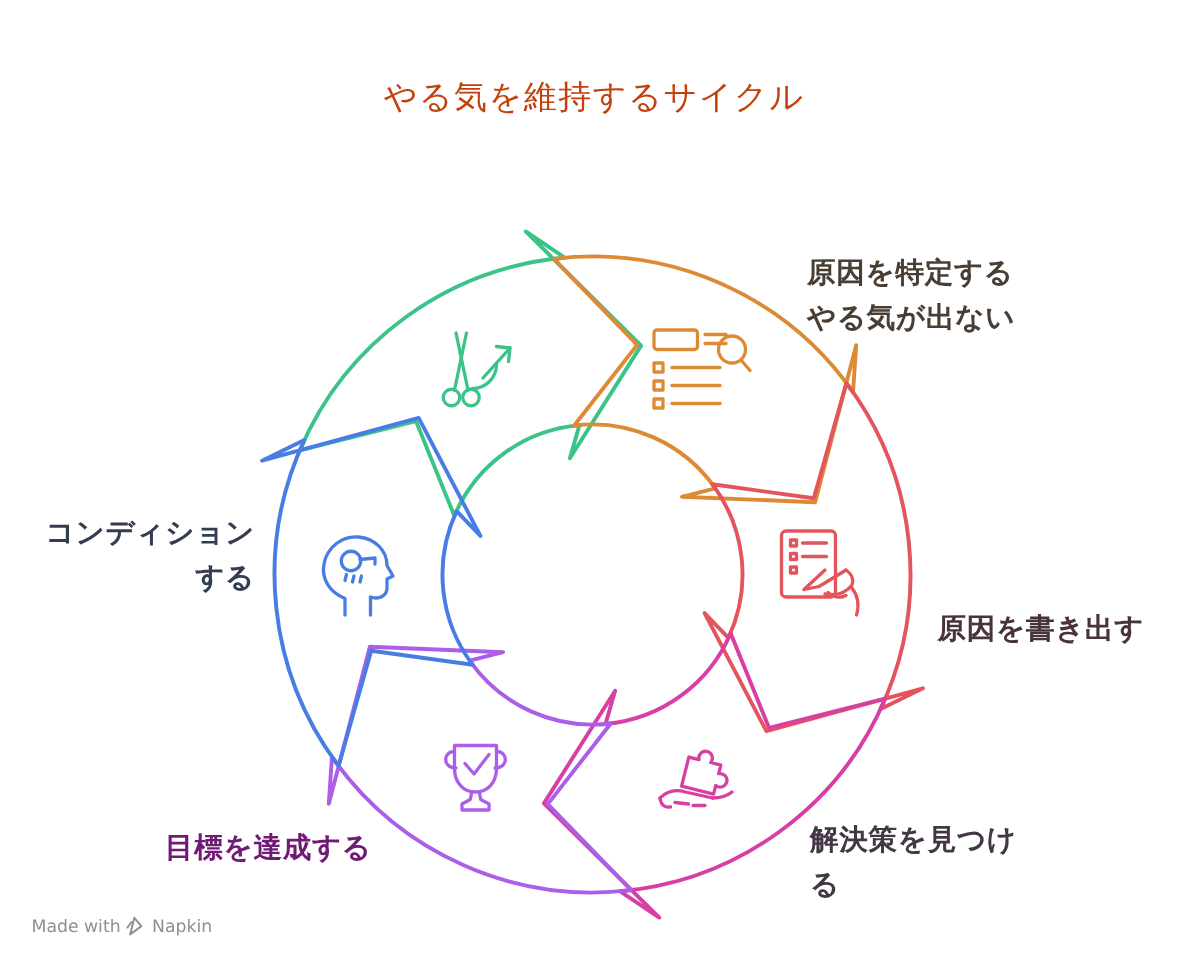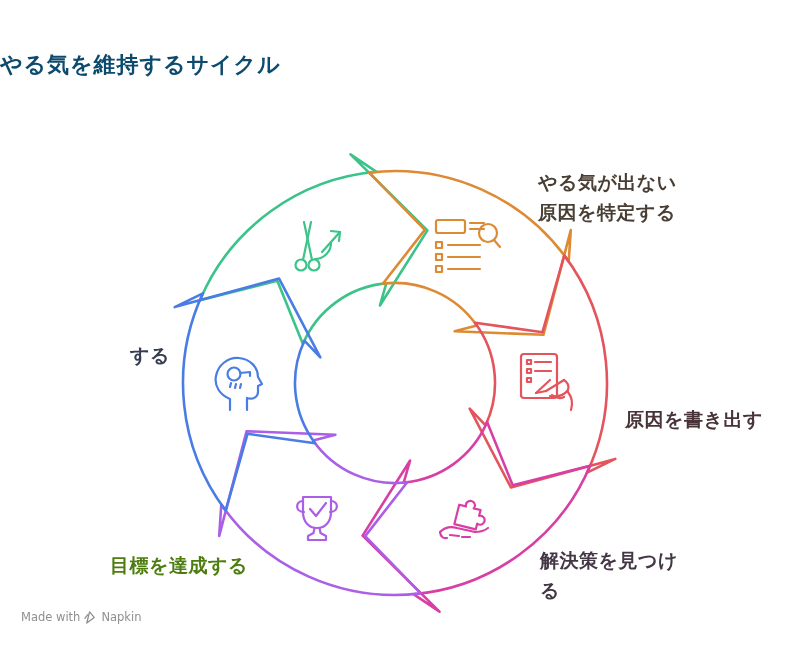--- a/index.html
+++ b/index.html
@@ -1,19 +1,19 @@
 <!DOCTYPE html>
 <html><head>
 <meta charset="utf-8">
 <style>
   html,body{margin:0;padding:0;background:#ffffff;}
   .page{position:relative;width:792px;height:653px;background:#ffffff;overflow:hidden;
         font-family:"DejaVu Sans","Liberation Sans",sans-serif;}
-  .title{position:absolute;left:0;right:0;top:50px;
-         font-size:22px;font-weight:bold;color:#0c4a6e;letter-spacing:1px;}
+  .title{position:absolute;left:0;right:0;top:50px;text-align:center;
+         font-size:22px;font-weight:normal;color:#c2410c;letter-spacing:1px;}
   .diagram-svg{position:absolute;left:0;top:0;}
   .step-label{position:absolute;font-size:19px;line-height:30px;font-weight:600;letter-spacing:.5px;}
   .step-label.align-right{text-align:right;}
   .watermark{position:absolute;left:21px;top:609px;display:flex;align-items:center;gap:4px;
              color:#8f8f8f;font-size:11.5px;font-weight:500;}
   .watermark svg{display:block;}
 </style>
 </head>
 <body>
 
@@ -90,38 +90,39 @@
     <g transform="translate(237,382)" fill="none" stroke-width="2.2" stroke-linecap="round" stroke-linejoin="round" stroke="#4a7de4">
       <path d="M -7,28 L -7,17 C -17,13 -23,4 -21,-6 C -19,-17 -9,-25 2,-24 C 13,-23 21,-15 21,-5 L 25,2 L 21,4 L 21,10 C 21,15 16,18 10,16 L 10,28"></path>
       <circle cx="-3" cy="-8" r="6.5"></circle>
       <path d="M 3,-9 L 13,-10 L 13,-6"></path>
       <path d="M -6,1 L -7,5 M -1,2 L -2,6 M 4,2 L 3,6"></path>
     </g>
   </svg>
 
 
   <div class="step-label" style="left: 538px; top: 167px; width: 170px; color: rgb(73, 62, 51);">
+    <div>原因を特定する</div>
     <div>やる気が出ない</div>
-    <div>原因を特定する</div>
   </div>
 
   <div class="step-label" style="left: 625px; top: 369px; width: 160px; color: rgb(72, 51, 56); margin-top: 35px;">
     <div>原因を書き出す</div>
   </div>
 
   <div class="step-label" style="left: 540px; top: 545px; width: 170px; color: rgb(67, 54, 69);">
     <div>解決策を見つけ</div>
     <div>る</div>
   </div>
 
-  <div class="step-label" style="left: 110px; top: 550px; width: 160px; color: #4d7c0f;">
+  <div class="step-label" style="left: 110px; top: 550px; width: 160px; color: #701a75;">
     <div>目標を達成する</div>
   </div>
 
   <div class="step-label align-right" style="left: 26px; top: 340px; width: 144px; color: rgb(51, 60, 80);">
+    <div>コンディション</div>
     <div>する</div>
   </div>
 
   <div class="watermark">
     <span>Made with</span>
     <svg width="13" height="15" viewBox="0 0 14 16">
       <path d="M 3,15 L 6,3 L 11,9 Z" fill="none" stroke="#8f8f8f" stroke-width="1.4" stroke-linejoin="round"></path>
       <path d="M 1,10 L 4,6" fill="none" stroke="#8f8f8f" stroke-width="1.4" stroke-linecap="round"></path>
     </svg>
     <span>Napkin</span>

